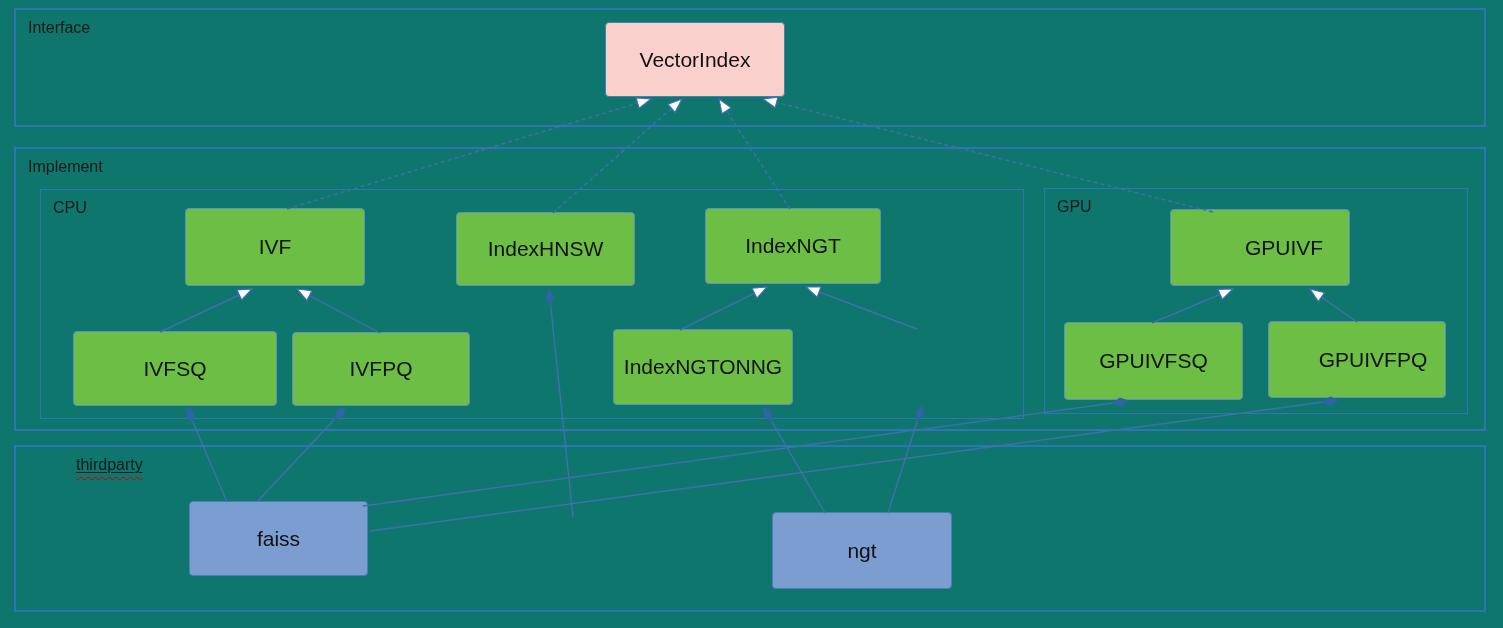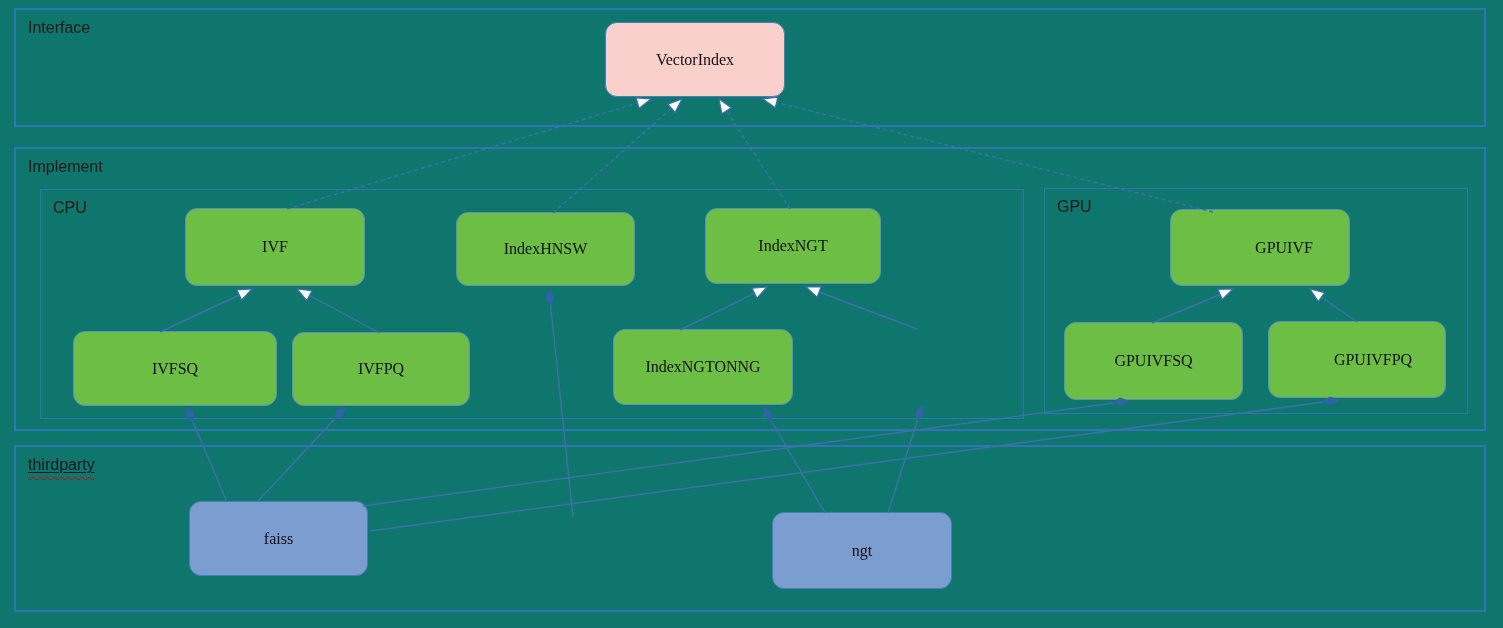--- a/index.html
+++ b/index.html
@@ -15,23 +15,23 @@
     --label-text:#1a1a1a;
   }
   html,body{margin:0;padding:0;background:#ffffff;}
   .canvas{position:relative;width:1503px;height:628px;background:#0f766e;overflow:hidden;
           font-family:"Liberation Sans",sans-serif;}
   .container{position:absolute;border:2px solid var(--container-border);background:transparent;box-sizing:border-box;}
   .container.inner{border-width:1.5px;}
   .container-label{position:absolute;left:12px;top:9px;font-size:16px;color:var(--label-text);
                    font-family:"Liberation Sans",sans-serif;white-space:nowrap;}
   .spell-wavy{text-decoration:underline wavy var(--spellcheck);text-decoration-thickness:1px;text-underline-offset:6px;}
-  .plain-underline{text-decoration:underline solid #1a1a1a;text-decoration-thickness:1px;text-underline-offset:2px;}
-  .node{position:absolute;border-radius:12px;display:flex;align-items:center;justify-content:center;
-        font-family:Liberation Serif, serif;font-size:16px;color:#111;box-sizing:border-box;}
+  .plain-underline{text-decoration:underline solid #1a1a1a;text-decoration-thickness:1px;text-underline-offset:2px;margin-left:48px;}
+  .node{position:absolute;border-radius:4px;display:flex;align-items:center;justify-content:center;
+        font-family:Liberation Sans, sans-serif;font-size:21px;color:#111;box-sizing:border-box;}
   .node-interface{background:var(--interface-node-fill);border:1.6px solid var(--node-border);}
   .node-class{background:var(--class-node-fill);border:1.6px solid var(--class-node-border);align-items:center;}
   .node-lib{background:var(--thirdparty-node-fill);border:1.6px solid var(--node-border);}
   svg.connectors{position:absolute;left:0;top:0;pointer-events:none;}
   .edge{stroke:var(--connector);stroke-width:1.4;fill:none;}
   .edge.dashed{stroke-dasharray:4 3;}
   .arrow-open{fill:#ffffff;stroke:var(--connector);stroke-width:1.2;}
   .arrow-diamond{fill:var(--diamond-fill);stroke:var(--diamond-fill);}
 </style>
 </head>

